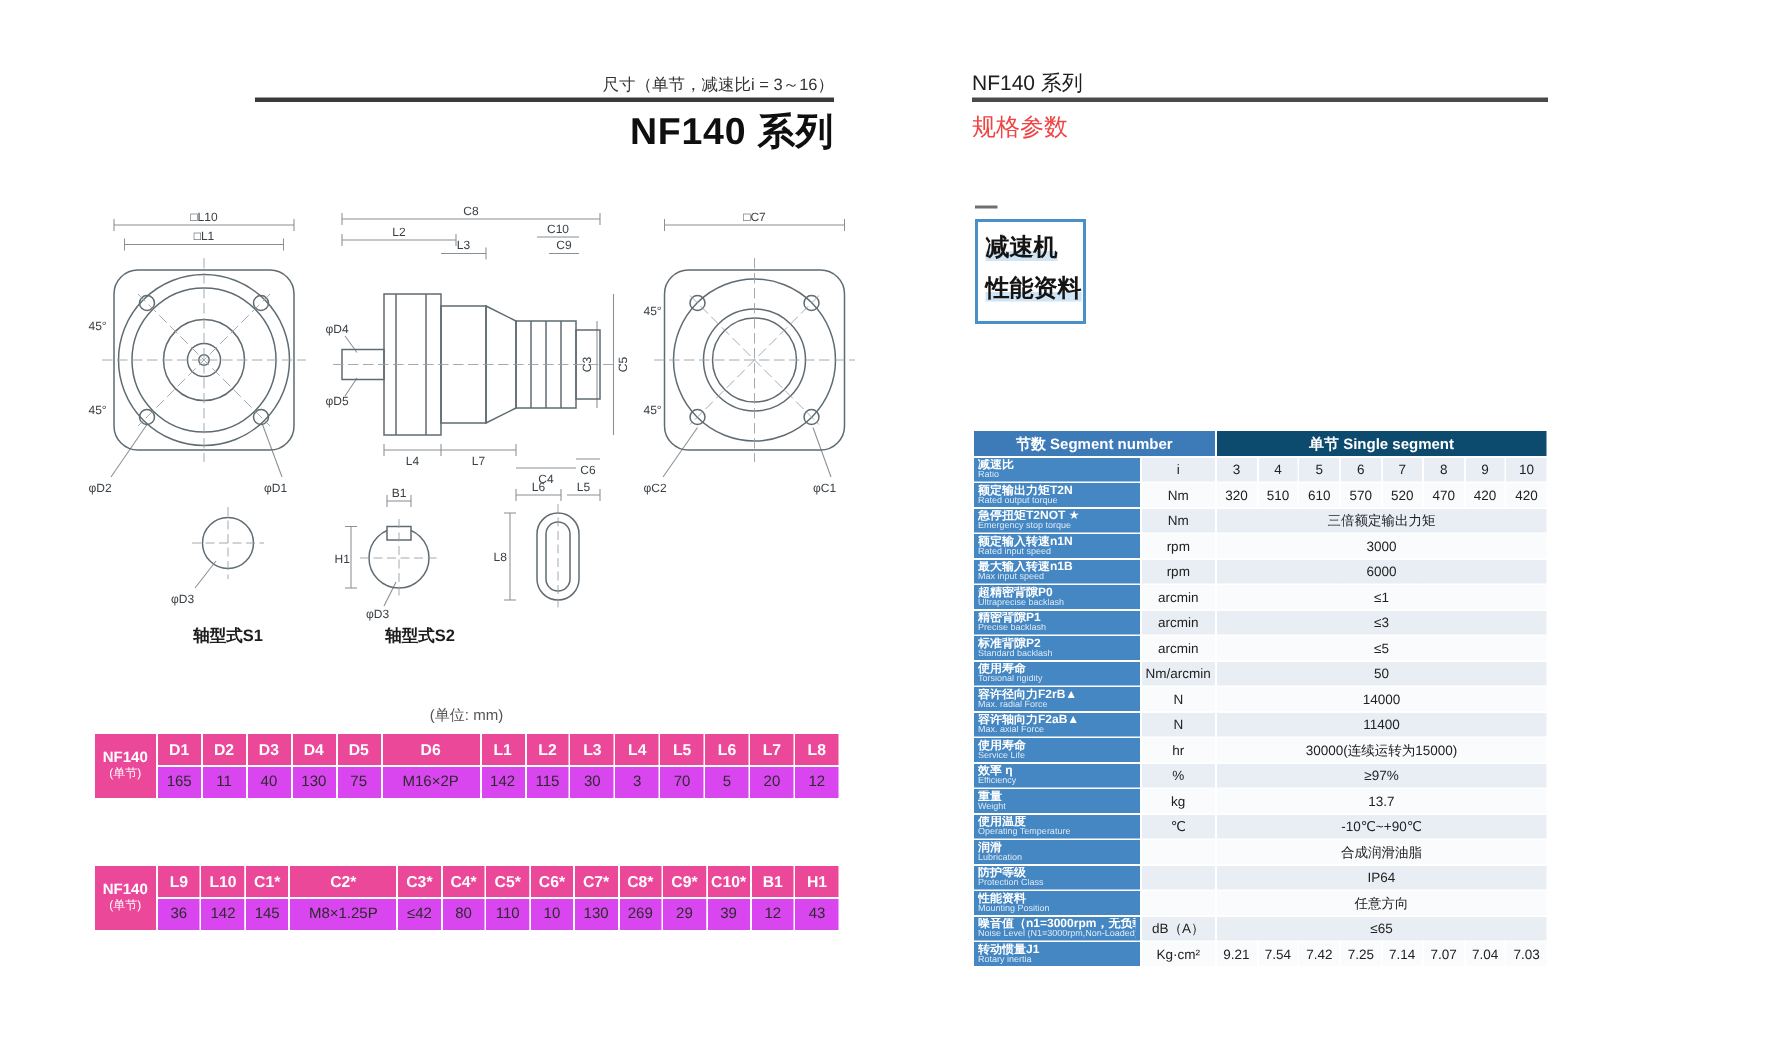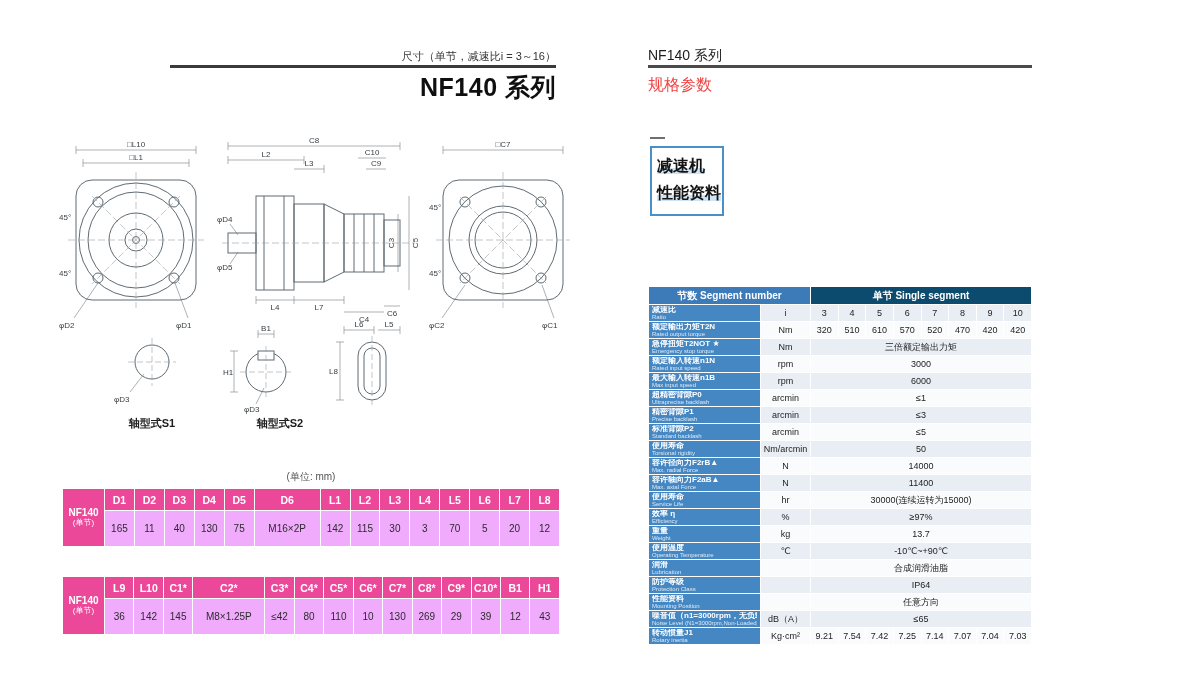--- a/index.html
+++ b/index.html
@@ -14,21 +14,21 @@
   .right-sub{position:absolute;left:648px;top:75px;font-size:16px;color:#ef4444}
   
   .tag-dash{position:absolute;left:650px;top:137px;width:15px;height:2px;background:#6f6f6f}
   .tag-box{position:absolute;left:650px;top:146px;width:74px;height:70px;border:2px solid #4a90c8}
   .tag-text{position:absolute;left:657px;top:152px;font-size:16px;font-weight:bold;color:#141414;line-height:27px;white-space:nowrap}
   .tag-text .hl{background:linear-gradient(180deg,transparent 62%,#cfe4f5 62%)}
   
   .dimtable{position:absolute;left:62px;width:498px;border-collapse:collapse;table-layout:fixed}
   .dimtable th,.dimtable td{border:1px solid #fff;text-align:center;vertical-align:middle;padding:0;overflow:hidden}
   .dimtable th{background:#ec4899;color:#fff;font-size:10.5px;font-weight:bold;height:22px}
-  .dimtable td{background:#f0abfc;color:#2b2b2b;font-size:10px;height:36px}
+  .dimtable td{background:#d946ef;color:#2b2b2b;font-size:10px;height:22px}
   .corner .l1{font-size:10px;font-weight:bold;line-height:11px}
   .corner .l2{font-size:8px;font-weight:normal;line-height:10px}
   .unit-note{position:absolute;left:62px;top:470px;width:498px;text-align:center;font-size:10px;color:#555}
   
   .spec{position:absolute;left:648px;top:286px;width:384px;border-collapse:collapse;table-layout:fixed}
   .spec th,.spec td{border:1px solid #fff;padding:0;vertical-align:middle;overflow:hidden}
   .spec thead th{height:18px;color:#fff;font-size:10px;font-weight:bold;}
   .spec .hL{background:#3c7ab8}
   .spec .hR{background:#0c4a6e}
   .spec .lbl{background:#4587c2;text-align:left;padding:0 3px;height:17px}

